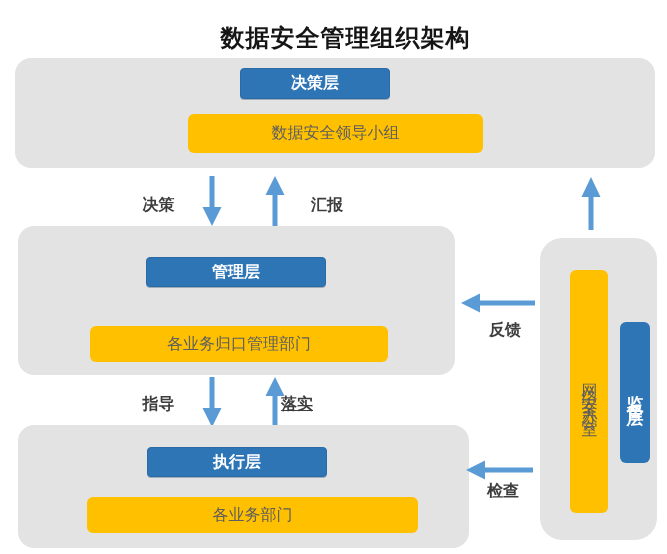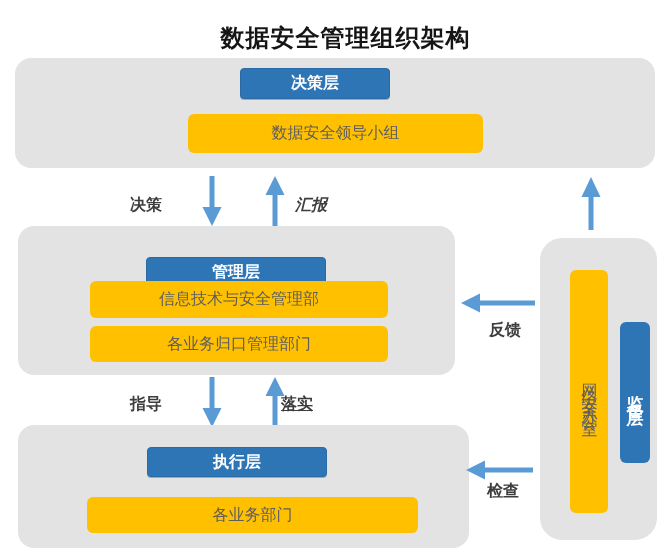--- a/index.html
+++ b/index.html
@@ -41,21 +41,21 @@
   .vblue{
     position:absolute;background:#2e75b6;border-radius:6px;
     color:#ffffff;font-size:17px;font-weight:bold;
     display:flex;align-items:center;justify-content:center;
     writing-mode:vertical-rl;text-orientation:upright;letter-spacing:8px;
   }
   .flabel{
     position:absolute;font-size:16px;font-weight:bold;color:#3d3d3d;
     white-space:nowrap;
   }
-  .ta-r{text-align:left;}
+  .ta-r{text-align:center;}
   .arrow{position:absolute;display:block;}
 </style>
 </head>
 <body>
 
 <div>
 
   <h1 class="title">数据安全管理组织架构</h1>
 
   <section class="panel" style="left:15px;top:58px;width:640px;height:110px;">
@@ -65,25 +65,24 @@
 
   <svg class="arrow" style="left:201px;top:176px;" width="22" height="50" viewBox="0 0 22 50">
     <rect x="8.5" y="0" width="5" height="33" fill="#5B9BD5"></rect>
     <polygon points="11,50 1.5,31 20.5,31" fill="#5B9BD5"></polygon>
   </svg>
   <svg class="arrow" style="left:264px;top:176px;" width="22" height="50" viewBox="0 0 22 50">
     <rect x="8.5" y="17" width="5" height="33" fill="#5B9BD5"></rect>
     <polygon points="11,0 1.5,19 20.5,19" fill="#5B9BD5"></polygon>
   </svg>
   <span class="flabel ta-r" style="left:130px;top:195px;width:57px;">决策</span>
-  <span class="flabel" style="left:295px;top:195px;font-style:italic;">汇报</span>
+  <span class="flabel" style="left:311px;top:195px;">汇报</span>
 
   <section class="panel" style="left:18px;top:226px;width:437px;height:149px;">
     <div class="bhdr" style="left:128px;top:13px;width:178px;height:28px;margin-top:18px;">管理层</div>
-    <div class="ybox" style="left:72px;top:55px;width:298px;height:37px;">信息技术与安全管理部</div>
     <div class="ybox" style="left:72px;top:100px;width:298px;height:36px;">各业务归口管理部门</div>
   </section>
 
   <svg class="arrow" style="left:201px;top:377px;" width="22" height="50" viewBox="0 0 22 50">
     <rect x="8.5" y="0" width="5" height="33" fill="#5B9BD5"></rect>
     <polygon points="11,50 1.5,31 20.5,31" fill="#5B9BD5"></polygon>
   </svg>
   <svg class="arrow" style="left:264px;top:377px;" width="22" height="50" viewBox="0 0 22 50">
     <rect x="8.5" y="17" width="5" height="33" fill="#5B9BD5"></rect>
     <polygon points="11,0 1.5,19 20.5,19" fill="#5B9BD5"></polygon>

